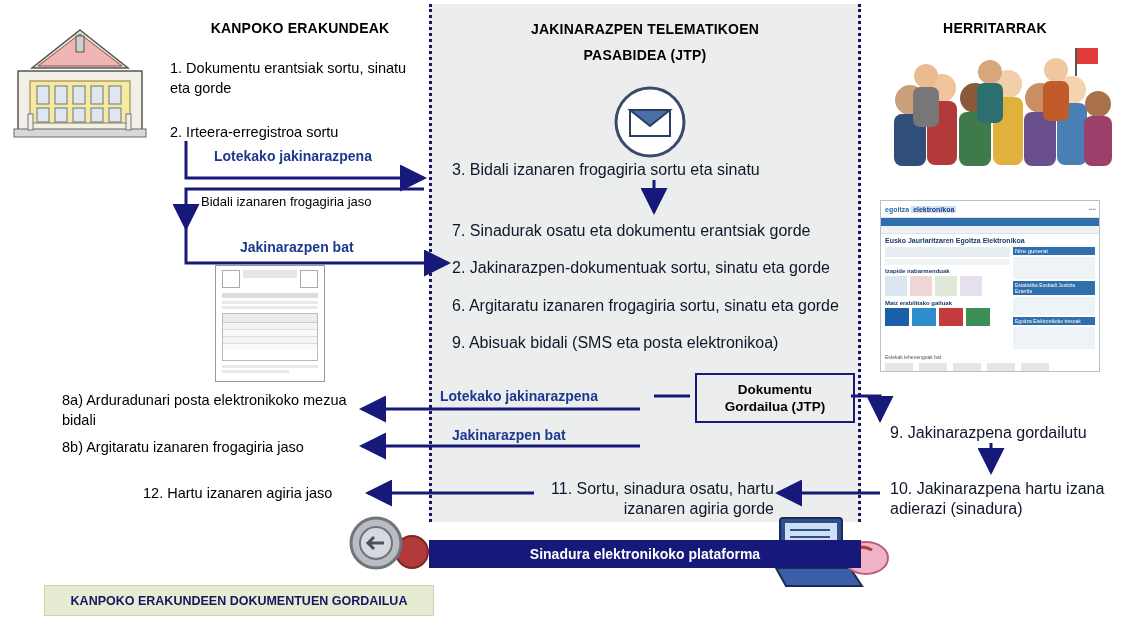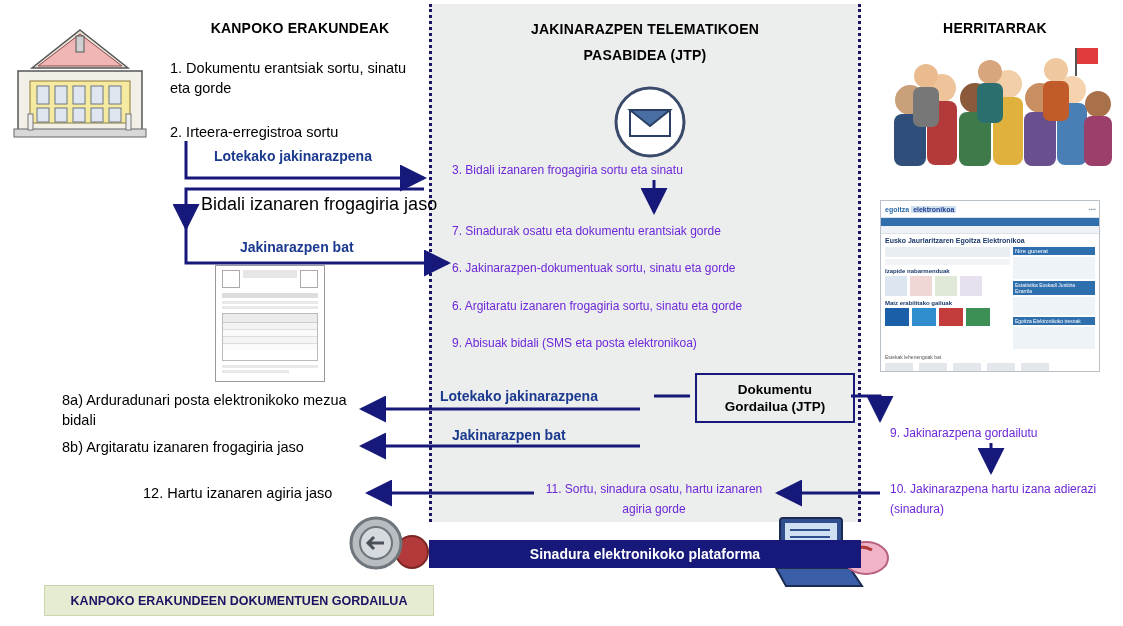--- a/index.html
+++ b/index.html
@@ -22,21 +22,21 @@
   }
   .col-title{
     font-weight:bold;font-size:14px;color:#000;text-align:center;
     letter-spacing:.2px;
   }
   #title-left{left:170px;top:20px;width:260px;}
   #title-center{left:460px;top:16px;width:370px;line-height:26px;}
   #title-right{left:880px;top:20px;width:230px;}
 
   .step{
-    font-size:12px;color:#6d28d9;line-height:20px;
+    font-size:16px;color:#0f172a;line-height:20px;
   }
   .step-left{font-size:14.5px;color:#000;line-height:20px;}
 
   
   .arrow-label{
     font-weight:bold;font-size:14px;color:#1b3a8f;
     background:transparent;
   }
 
   
@@ -251,24 +251,24 @@
   </svg>
 
   <div class="abs step-left" id="step1" style="left:170px;top:58px;width:240px;">1. Dokumentu erantsiak sortu, sinatu eta gorde</div>
   <div class="abs step-left" id="step2" style="left:170px;top:122px;width:250px;">2. Irteera-erregistroa sortu</div>
   <div class="abs step-left" id="step8a" style="left:62px;top:390px;width:290px;">8a) Arduradunari posta elektronikoko mezua bidali</div>
   <div class="abs step-left" id="step8b" style="left:62px;top:437px;width:300px;">8b) Argitaratu izanaren frogagiria jaso</div>
   <div class="abs step-left" id="step12" style="left:143px;top:483px;width:230px;">12. Hartu izanaren agiria jaso</div>
 
   <div class="abs step" id="step3" style="left:452px;top:160px;width:380px;">3. Bidali izanaren frogagiria sortu eta sinatu</div>
   <div class="abs step" id="step4" style="left:452px;top:221px;width:385px;">7. Sinadurak osatu eta dokumentu erantsiak gorde</div>
-  <div class="abs step" id="step5" style="left:452px;top:258px;width:390px;">6. Jakinarazpen-dokumentuak sortu, sinatu eta gorde</div>
+  <div class="abs step" id="step5" style="left:452px;top:258px;width:390px;">2. Jakinarazpen-dokumentuak sortu, sinatu eta gorde</div>
   <div class="abs step" id="step6" style="left:452px;top:296px;width:395px;">6. Argitaratu izanaren frogagiria sortu, sinatu eta gorde</div>
   <div class="abs step" id="step7" style="left:452px;top:333px;width:390px;">9. Abisuak bidali (SMS eta posta elektronikoa)</div>
-  <div class="abs step" id="step11" style="left:534px;top:479px;width:240px;text-align:center;">11. Sortu, sinadura osatu, hartu izanaren agiria gorde</div>
+  <div class="abs step" id="step11" style="left:534px;top:479px;width:240px;text-align:right;">11. Sortu, sinadura osatu, hartu izanaren agiria gorde</div>
 
   <div class="abs step" id="step9" style="left:890px;top:423px;width:215px;">9. Jakinarazpena gordailutu</div>
   <div class="abs step" id="step10" style="left:890px;top:479px;width:215px;">10. Jakinarazpena hartu izana adierazi (sinadura)</div>
 
   <div class="abs" id="dok-box">
     <div>
       <div>Dokumentu</div>
       <div>Gordailua (JTP)</div>
     </div>
   </div>
@@ -299,21 +299,21 @@
 
       <path d="M991 443 L991 472"></path>
 
       <path d="M880 493 L778 493"></path>
 
       <path d="M534 493 L368 493"></path>
     </g>
   </svg>
 
   <div class="abs arrow-label" style="left:214px;top:148px;">Lotekako jakinarazpena</div>
-  <div class="abs" style="left:201px;top:194px;font-size:18px;color:#000;">Bidali izanaren frogagiria jaso</div>
+  <div class="abs" style="left:201px;top:194px;font-size:13px;color:#000;">Bidali izanaren frogagiria jaso</div>
   <div class="abs arrow-label" style="left:240px;top:239px;">Jakinarazpen bat</div>
   <div class="abs arrow-label" style="left:440px;top:388px;">Lotekako jakinarazpena</div>
   <div class="abs arrow-label" style="left:452px;top:427px;">Jakinarazpen bat</div>
 
   <div class="bar" id="bar-gordailua">KANPOKO ERAKUNDEEN DOKUMENTUEN GORDAILUA</div>
   <div class="bar" id="bar-sinadura">Sinadura elektronikoko plataforma</div>
 
 </div>
 
 </body></html>

